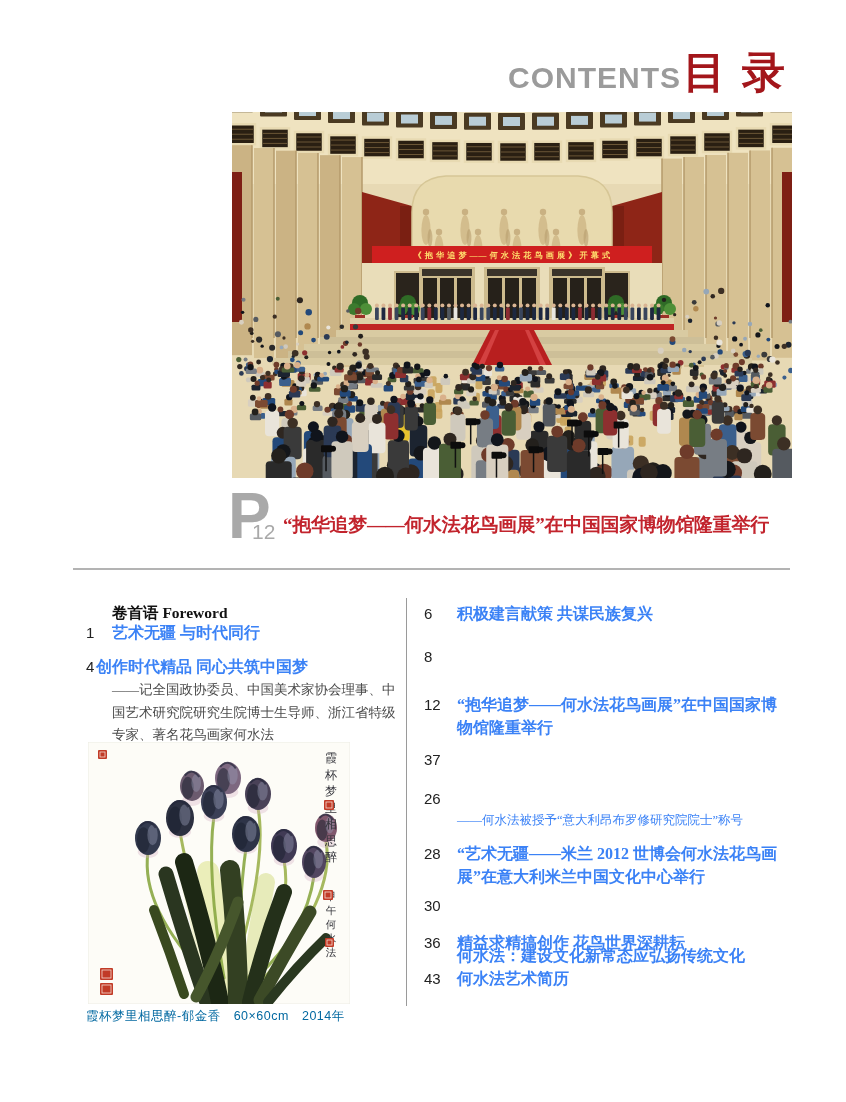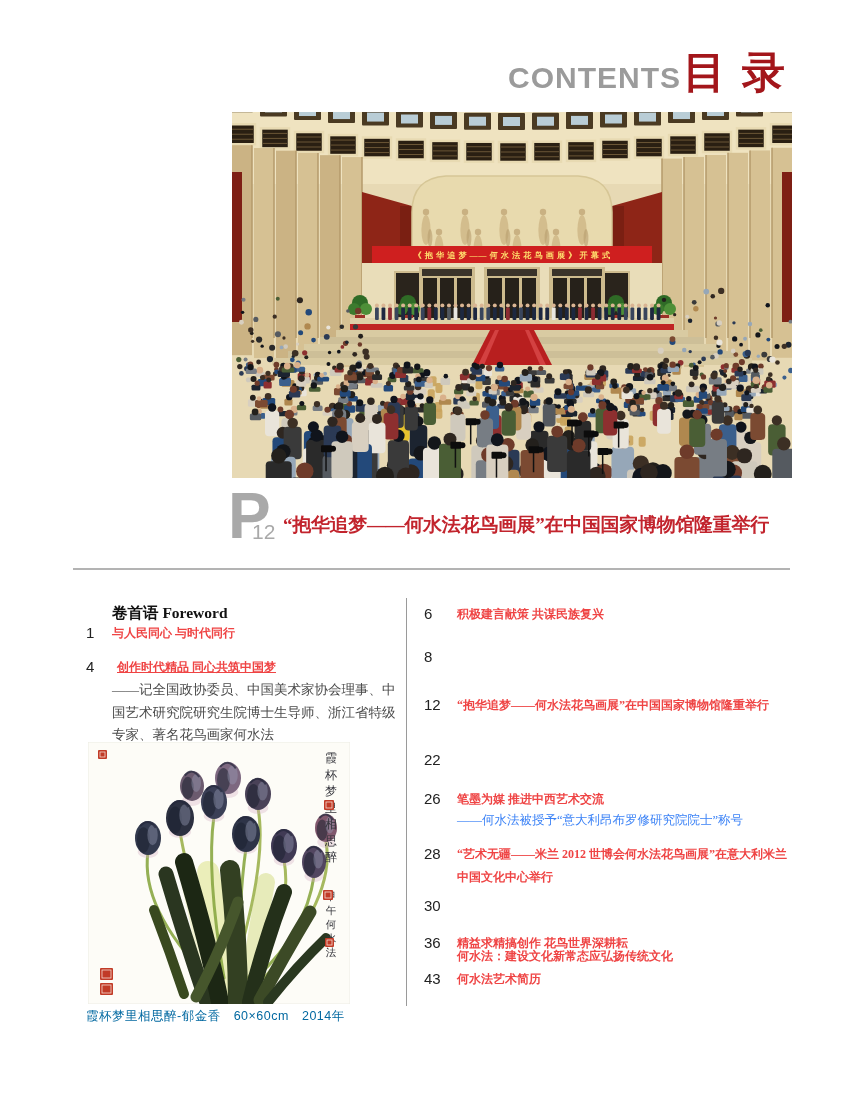--- a/index.html
+++ b/index.html
@@ -16,21 +16,21 @@
   
   #page-letter{left:228px;top:486px;font-size:64px;font-weight:bold;color:#a9a9a9;line-height:60px;}
   #page-number{left:252px;top:520px;font-size:21px;color:#a9a9a9;}
   #feature-title{left:283px;top:512px;font-size:19px;font-weight:bold;color:#c2242d;
                  font-family:"Liberation Serif",serif;letter-spacing:-0.3px;white-space:nowrap;}
   
   #hrule{left:73px;top:568px;width:717px;height:2px;background:#b3b3b3;}
   #vrule{left:406px;top:598px;width:1px;height:408px;background:#9a9a9a;}
   
   .num{position:absolute;font-size:15px;color:#222;font-family:"Liberation Sans",sans-serif;}
-  .ttl{position:absolute;font-size:12px;font-weight:bold;color:#ef4444;line-height:22.5px;
+  .ttl{position:absolute;font-size:16px;font-weight:bold;color:#3b82f6;line-height:22.5px;
        font-family:"Liberation Serif",serif;}
   .sub{position:absolute;font-size:13.5px;color:#4a4a4a;line-height:22.5px;
        font-family:"Liberation Serif",serif;}
   .sub-gray{position:absolute;font-size:12.5px;color:#3b82f6;line-height:20px;
        font-family:"Liberation Serif",serif;white-space:nowrap;}
   
   #foreword-label{left:112px;top:603px;font-size:15.5px;font-weight:bold;color:#111;
                   font-family:"Liberation Serif",serif;}
   #artwork{left:88px;top:742px;width:262px;height:262px;}
   #artwork-caption{left:86px;top:1008px;font-size:12.5px;color:#0369a1;letter-spacing:0.5px;}
@@ -1330,24 +1330,24 @@
   <div class="abs" id="page-letter">P</div>
   <div class="abs" id="page-number">12</div>
   <div class="abs" id="feature-title">“抱华追梦——何水法花鸟画展”在中国国家博物馆隆重举行</div>
 
   <div class="abs" id="hrule"></div>
   <div class="abs" id="vrule"></div>
 
   <div class="abs" id="foreword-label">卷首语  Foreword</div>
 
   <div class="num abs" style="left:86px;top:624px;">1</div>
-  <div class="ttl abs" style="left:112px;top:622px;">与人民同心  与时代同行</div>
+  <div class="ttl abs" style="left:112px;top:622px;">艺术无疆  与时代同行</div>
 
   <div class="num abs" style="left:86px;top:658px;">4</div>
-  <div class="ttl abs" style="left:117px;top:656px;text-decoration:underline;">创作时代精品  同心共筑中国梦</div>
+  <div class="ttl abs" style="left:96px;top:656px;">创作时代精品  同心共筑中国梦</div>
   <div class="sub abs" style="left:112px;top:679px;width:292px;">——记全国政协委员、中国美术家协会理事、中国艺术研究院研究生院博士生导师、浙江省特级专家、著名花鸟画家何水法</div>
 
   <svg class="abs" id="artwork" viewBox="0 0 262 262">
       <rect x="0" y="0" width="262" height="262" fill="#fdfcf7" stroke="#ecece4" stroke-width="1"></rect>
       <path d="M140,250 Q135,190 120,130" stroke="#d9e07e" stroke-width="22" fill="none" stroke-linecap="round" opacity="0.5"></path>
       <path d="M160,252 Q168,195 178,140" stroke="#cdd86e" stroke-width="18" fill="none" stroke-linecap="round" opacity="0.45"></path>
       <path d="M122,248 Q112,190 100,140" stroke="#e2e79a" stroke-width="14" fill="none" stroke-linecap="round" opacity="0.4"></path>
       <path d="M60,110 Q52,166 120,236" stroke="#8aa742" stroke-width="3" fill="none" stroke-linecap="round" opacity="0.9"></path>
       <path d="M92,90 Q102,146 128,236" stroke="#9cb14e" stroke-width="3" fill="none" stroke-linecap="round" opacity="0.9"></path>
       <path d="M126,74 Q118,130 136,236" stroke="#8aa742" stroke-width="3" fill="none" stroke-linecap="round" opacity="0.9"></path>
@@ -1431,24 +1431,23 @@
   <div class="abs" id="artwork-caption">霞杯梦里相思醉-郁金香　60×60cm　2014年</div>
 
   <div class="num abs" style="left:424px;top:605px;">6</div>
   <div class="ttl abs" style="left:457px;top:603px;width:330px;">积极建言献策  共谋民族复兴</div>
 
   <div class="num abs" style="left:424px;top:648px;">8</div>
 
   <div class="num abs" style="left:424px;top:696px;">12</div>
   <div class="ttl abs" style="left:457px;top:694px;width:330px;">“抱华追梦——何水法花鸟画展”在中国国家博物馆隆重举行</div>
 
-  <div class="num abs" style="left:424px;top:751px;">22</div>
+  <div class="num abs" style="left:424px;top:751px;">37</div>
 
   <div class="num abs" style="left:424px;top:790px;">26</div>
-  <div class="ttl abs" style="left:457px;top:788px;width:330px;">笔墨为媒  推进中西艺术交流</div>
   <div class="sub-gray abs" style="left:457px;top:810px;">——何水法被授予“意大利昂布罗修研究院院士”称号</div>
 
   <div class="num abs" style="left:424px;top:845px;">28</div>
   <div class="ttl abs" style="left:457px;top:843px;width:330px;">“艺术无疆——米兰 2012 世博会何水法花鸟画展”在意大利米兰中国文化中心举行</div>
 
   <div class="num abs" style="left:424px;top:897px;">30</div>
   <div class="ttl abs" style="left:457px;top:945px;width:330px;">何水法：建设文化新常态应弘扬传统文化</div>
 
   <div class="num abs" style="left:424px;top:934px;">36</div>
   <div class="ttl abs" style="left:457px;top:932px;width:330px;">精益求精搞创作  花鸟世界深耕耘</div>

